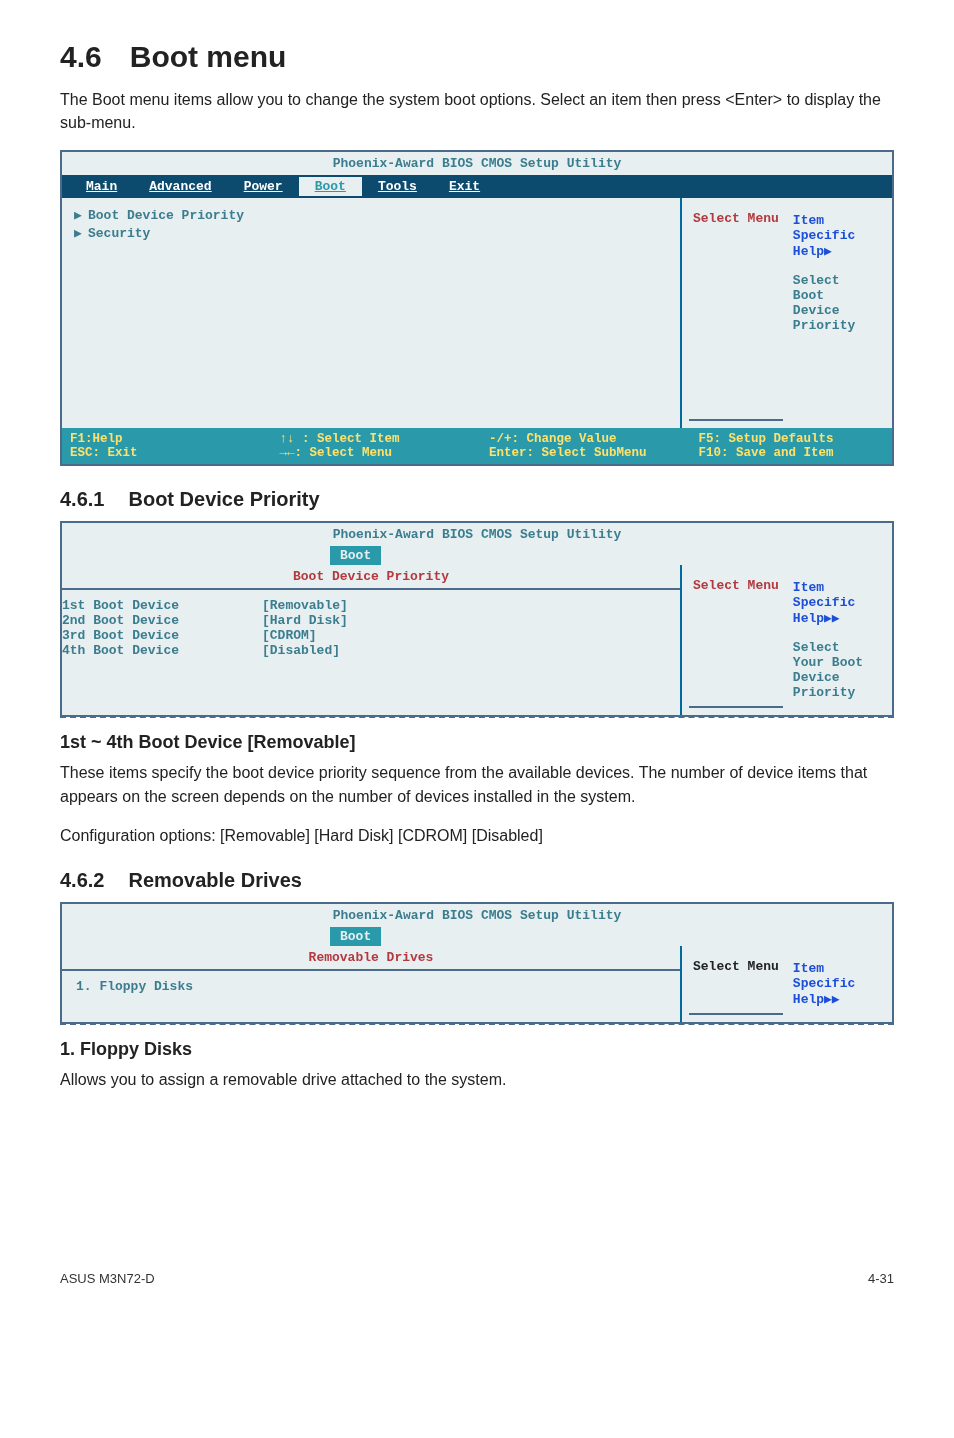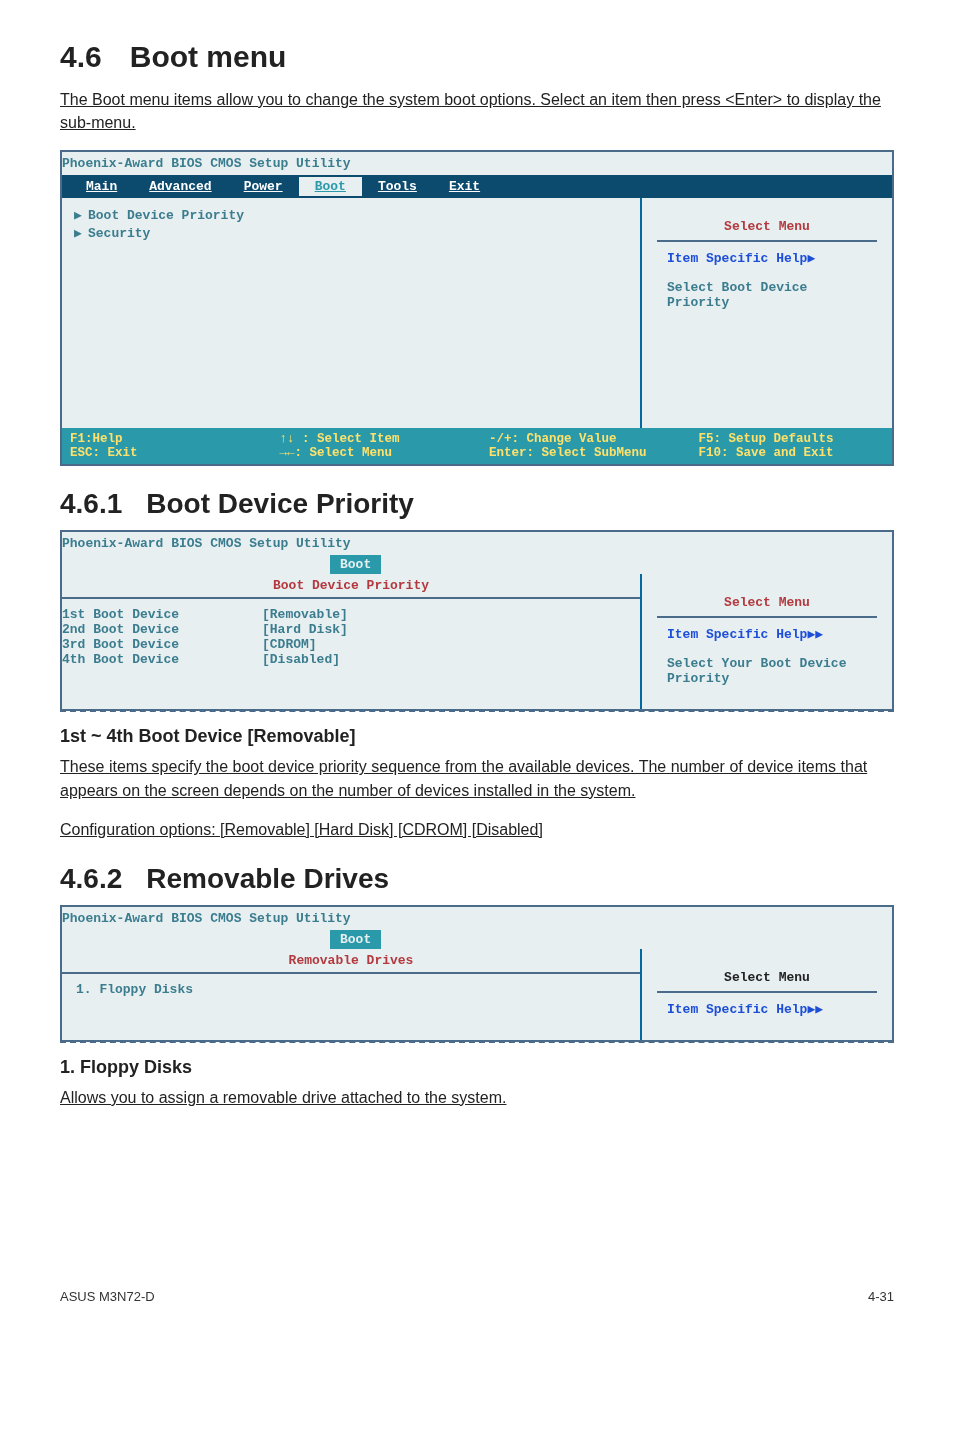--- a/index.html
+++ b/index.html
@@ -15,44 +15,43 @@
     font-size: 30px;
     font-weight: bold;
     margin-bottom: 14px;
     font-family: Arial, sans-serif;
   }
   h1.section-title .num { margin-right: 28px; }
   p.body-text {
     font-size: 16px;
     line-height: 1.45;
     margin-bottom: 16px;
-    text-decoration: underline;
   }
   h2.subsection {
-    font-size: 28px;
+    font-size: 20px;
     font-weight: bold;
     margin: 22px 0 10px 0;
   }
   h2.subsection .num { margin-right: 24px; }
   h3.field-head {
     font-size: 18px;
     font-weight: bold;
     margin: 14px 0 8px 0;
   }
   
   .bios {
     border: 2px solid #4a6b8a;
     font-family: "Courier New", monospace;
     font-size: 13px;
     color: #3b7d8f;
     background: #e7eff1;
     font-weight: bold;
   }
   .bios .titlebar {
-    text-align: left;
+    text-align: center;
     padding: 4px 0;
     background: #e7eff1;
     font-weight: bold;
   }
   .bios .menubar {
     display: flex;
     background: #0c4a6e;
     color: #fff;
     padding: 2px 8px;
     gap: 0;
@@ -70,24 +69,24 @@
   .bios .body {
     display: flex;
     min-height: 230px;
   }
   .bios .left {
     flex: 1;
     padding: 8px 12px;
     border-right: 2px solid #0369a1;
   }
   .bios .right {
-    width: 250px;
-    padding: 15px;
+    width: 210px;
+    padding: 7px;
     display:flex;
-    flex-direction:column;
+    flex-direction:row;
   }
   .bios .right .rhead {
     text-align:center;
     color:#b3393f;
     padding:6px 4px;
     border-bottom:2px solid #4a6b8a;
   }
   .bios .right .rbody { padding:8px 10px; flex:1; }
   .bios .right .rbody .helpline { color:#1d4ed8; }
   .bios .right .rbody .desc { margin-top:14px; }
@@ -166,21 +165,21 @@
     </div>
   </div>
   <div class="footer">
     <div class="col"><span>F1:Help</span>
 <span>ESC: Exit</span></div>
     <div class="col"><span>↑↓ : Select Item</span>
 <span>→←: Select Menu</span></div>
     <div class="col"><span>-/+: Change Value</span>
 <span>Enter: Select SubMenu</span></div>
     <div class="col"><span>F5: Setup Defaults</span>
-<span>F10: Save and Exit</span></div>
+<span>F10: Save and Item</span></div>
   </div>
 </div>
 
 <h2 class="subsection">
   <span class="num">4.6.1</span><span>Boot Device Priority</span>
 </h2>
 
 <div class="bios small">
   <div class="titlebar">Phoenix-Award BIOS CMOS Setup Utility</div>
   <div class="menubar">

